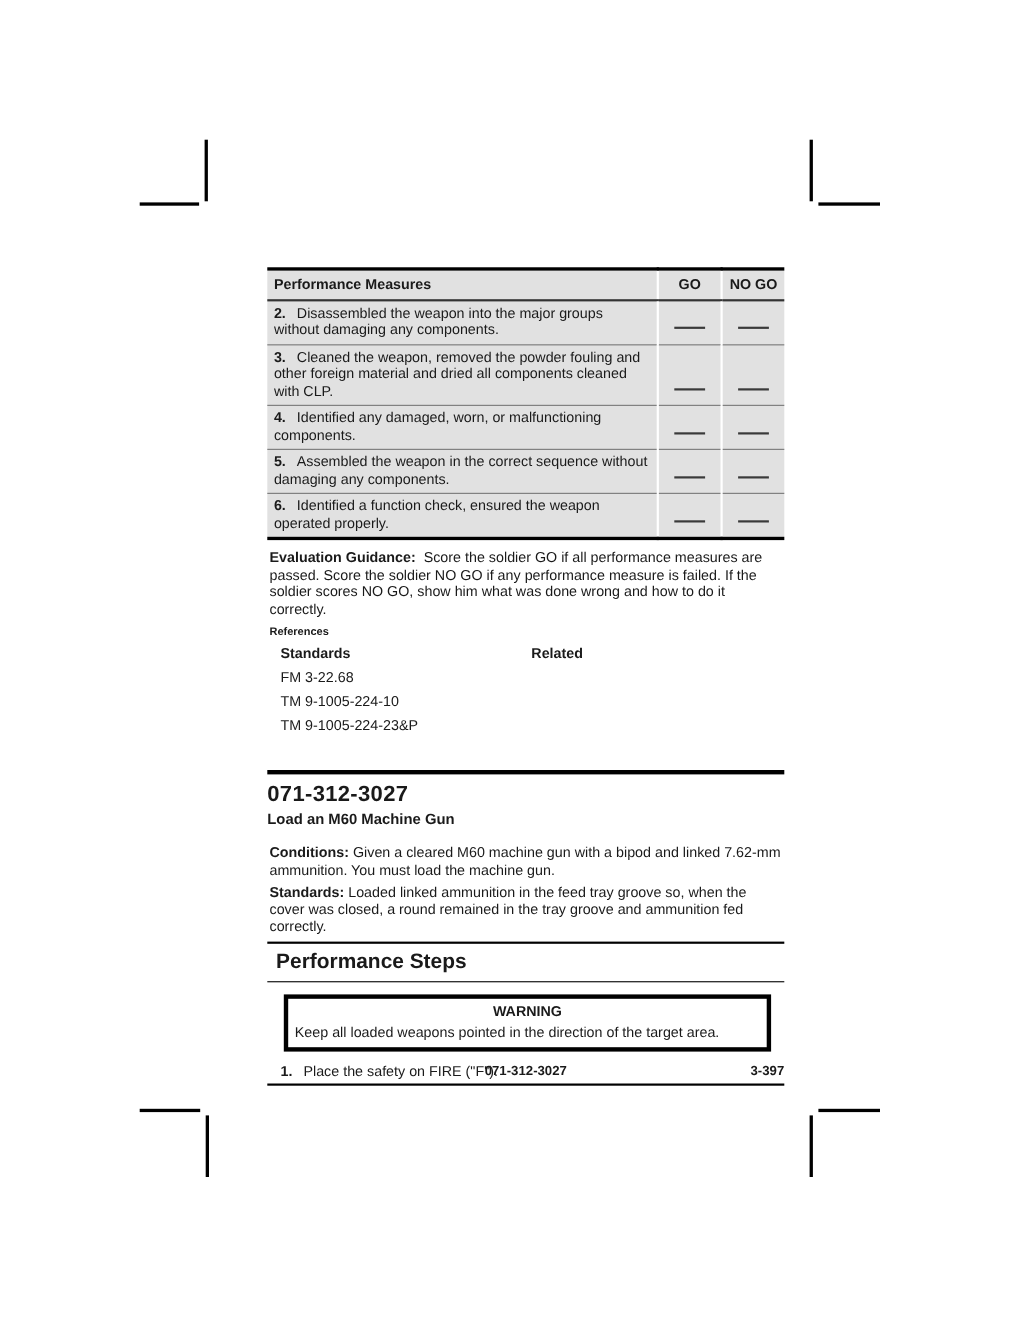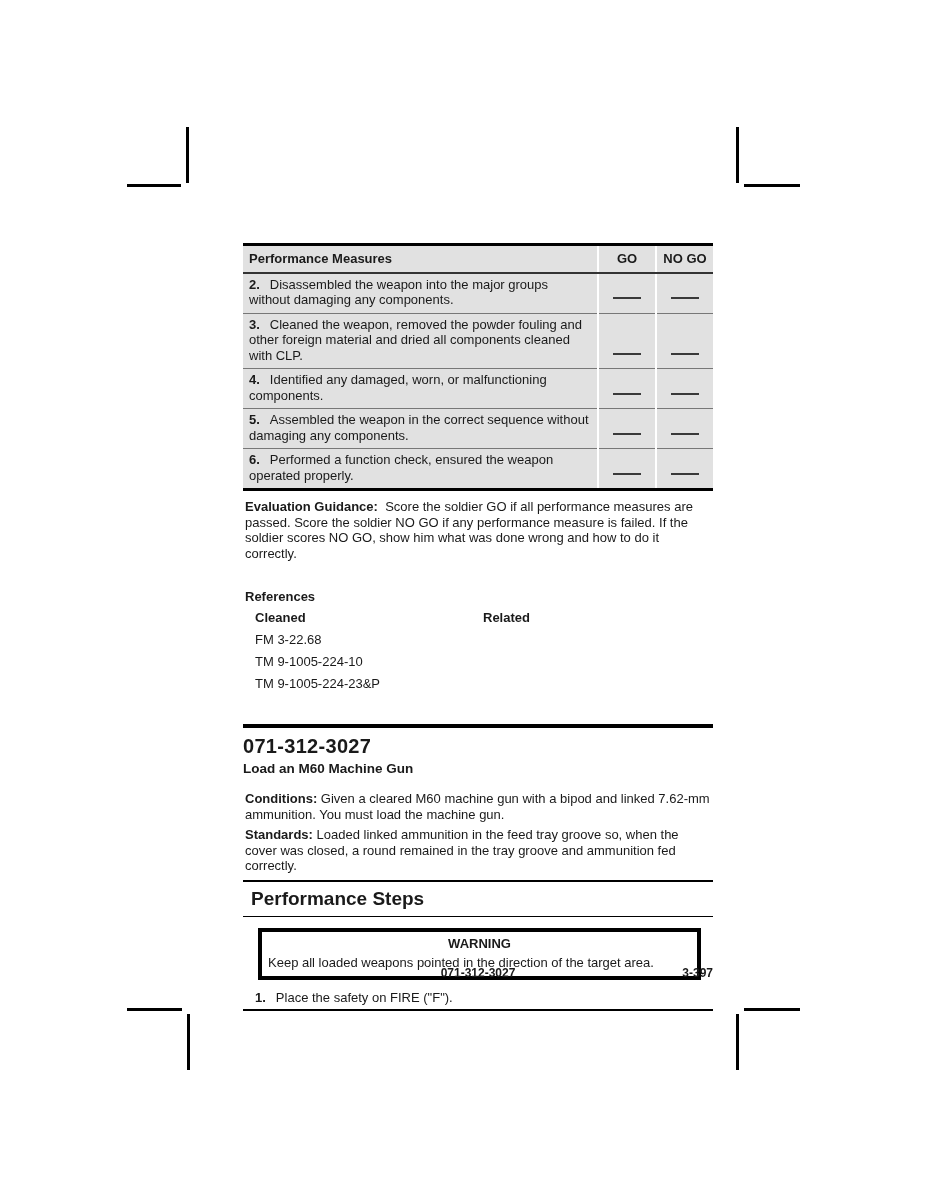--- a/index.html
+++ b/index.html
@@ -48,21 +48,21 @@
     border-left: 2px solid #fff; border-bottom: 1px solid #777;
     text-align: center; vertical-align: bottom; padding-bottom: 10px;
   }
   tr.last td { border-bottom: none; }
   .num { font-weight: bold; padding-right: 10px; }
   .blank-line { display: inline-block; width: 28px; height: 2px; background: #3a3a3a; }
 
   .para { font-size: 13px; line-height: 15.5px; margin: 8px 0 0 2px; }
   .para b { font-weight: bold; }
 
-  .refs-title { font-size: 13px; font-weight: bold; margin: 28px 0 0 2px; }
+  .refs-title { font-size: 10px; font-weight: bold; margin: 8px 0 0 2px; }
   .refs-cols { position: relative; margin-top: 6px; font-size: 13px; font-weight: bold; }
   .refs-required-label { margin-left: 12px; display: inline-block; }
   .refs-related-label { position: absolute; left: 240px; top: 0; }
   .refs-item { font-size: 13px; margin: 7px 0 0 12px; }
 
   .divider { height: 4px; background: #000; margin-top: 33px; }
   .tasknum { font-size: 20px; font-weight: bold; margin: 7px 0 0 0; letter-spacing: 0.3px; }
   .tasktitle { font-size: 13.5px; font-weight: bold; margin: 3px 0 0 0; }
 
   .steps-bar {
@@ -125,32 +125,32 @@
         <td class="pm-cell"><span class="num">4.</span><span>Identified any damaged, worn, or malfunctioning components.</span></td>
         <td class="mark-cell"><span class="blank-line"></span></td>
         <td class="mark-cell"><span class="blank-line"></span></td>
       </tr>
       <tr>
         <td class="pm-cell"><span class="num">5.</span><span>Assembled the weapon in the correct sequence without damaging any components.</span></td>
         <td class="mark-cell"><span class="blank-line"></span></td>
         <td class="mark-cell"><span class="blank-line"></span></td>
       </tr>
       <tr class="last">
-        <td class="pm-cell"><span class="num">6.</span><span>Performed a function check, ensured the weapon operated properly.</span></td>
+        <td class="pm-cell"><span class="num">6.</span><span>Identified a function check, ensured the weapon operated properly.</span></td>
         <td class="mark-cell"><span class="blank-line"></span></td>
         <td class="mark-cell"><span class="blank-line"></span></td>
       </tr>
     </tbody>
       </table>
 
     <p class="para"><b>Evaluation Guidance:</b>&nbsp; <span>Score the soldier GO if all performance measures are passed. Score the soldier NO GO if any performance measure is failed. If the soldier scores NO GO, show him what was done wrong and how to do it correctly.</span></p>
 
     <div class="refs-title">References</div>
     <div class="refs-cols">
-      <span class="refs-required-label">Cleaned</span>
+      <span class="refs-required-label">Standards</span>
       <span class="refs-related-label">Related</span>
     </div>
     <div class="refs-item">FM 3-22.68</div>
     <div class="refs-item">TM 9-1005-224-10</div>
     <div class="refs-item">TM 9-1005-224-23&amp;P</div>
 
     <div class="divider"></div>
     <div class="tasknum">071-312-3027</div>
     <div class="tasktitle">Load an M60 Machine Gun</div>
 

